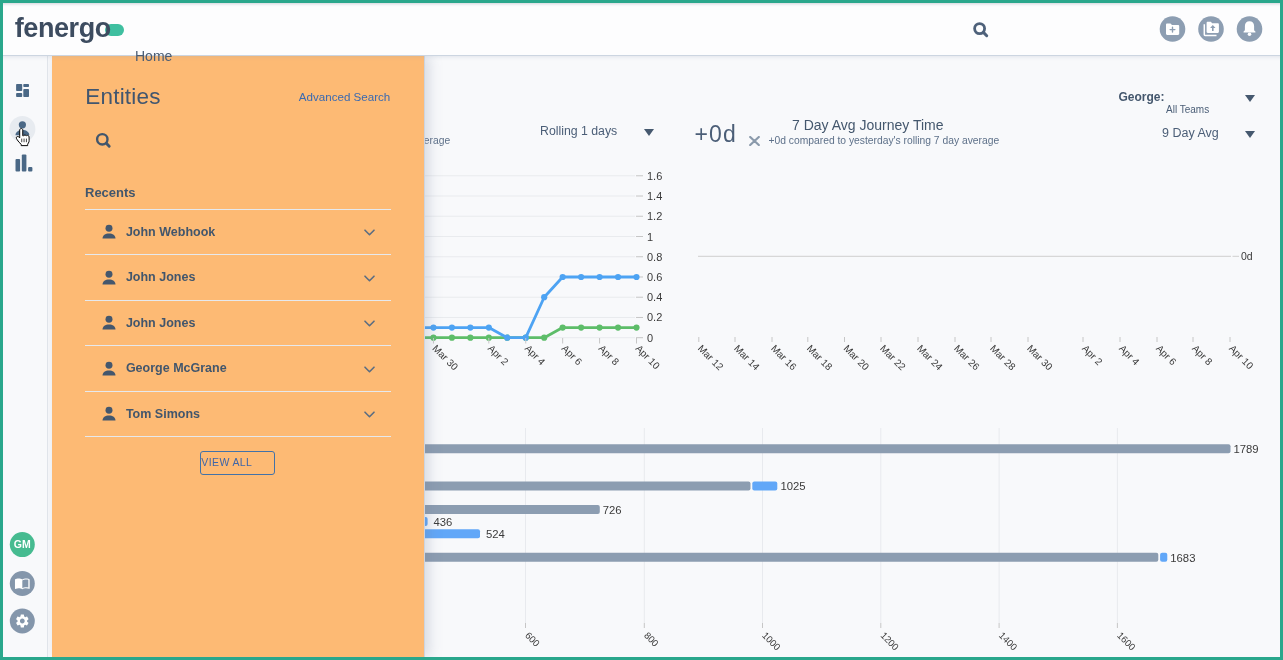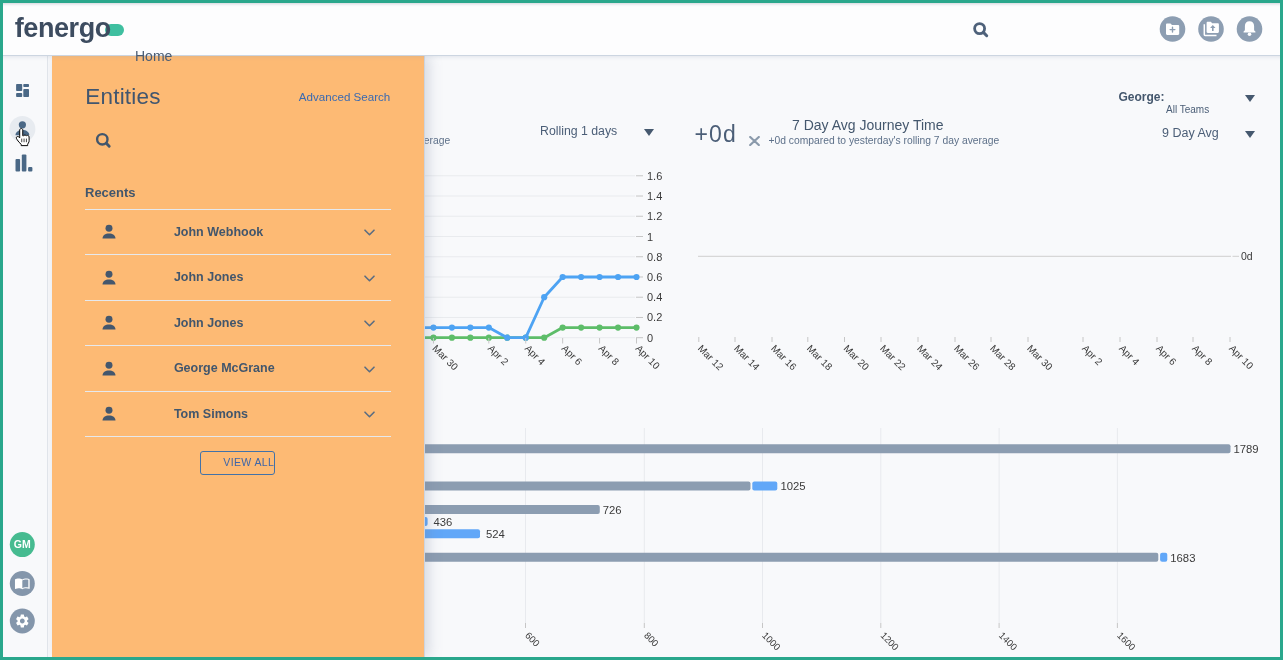--- a/index.html
+++ b/index.html
@@ -13,22 +13,22 @@
   .frame { position:absolute; background:#2aa78c; z-index:12; }
   
   #sidebar { position:absolute; left:3px; top:56px; width:45px; height:601px; background:#f8f9fb; border-right:1px solid #e0e4ea; z-index:6; }
   
   #panel { position:absolute; left:52px; top:56px; width:373px; height:601px; background:#fdba74; border-right:1px solid #ccd4e0; box-shadow:4px 0 12px rgba(110,125,150,0.25); z-index:5; }
   #panel h1 { position:absolute; left:33.3px; top:28px; font-size:22.5px; font-weight:400; color:#41566f; letter-spacing:0.2px; }
   #advsearch { position:absolute; right:33.7px; top:34px; font-size:11.6px; color:#3a6ab1; }
   #recents { position:absolute; left:33px; top:128.9px; font-size:13px; font-weight:bold; color:#42566c; }
   .phr { position:absolute; left:33px; width:306px; border-top:1px solid #e6e9ed; }
   .prow { position:absolute; left:0; width:373px; height:45px; }
-  .pname { position:absolute; left:73.9px; top:16.1px; font-size:12.5px; font-weight:bold; color:#42566c;margin-left:48px; }
-  #viewall { position:absolute; left:148.3px; top:395.2px; width:75px; height:23.5px; border:1.5px solid #4272a8; border-radius:3px; color:#3f66a8; font-size:10.5px; letter-spacing:0.4px; text-align:right; line-height:20.5px; }
+  .pname { position:absolute; left:73.9px; top:16.1px; font-size:12.5px; font-weight:bold; color:#42566c; }
+  #viewall { position:absolute; left:148.3px; top:395.2px; width:75px; height:23.5px; border:1.5px solid #4272a8; border-radius:3px; color:#3f66a8; font-size:10.5px; letter-spacing:0.4px; text-align:left; line-height:20.5px; }
   
   .navy { color:#4b5e77; }
   .caret { width:0; height:0; border-left:5.6px solid transparent; border-right:5.6px solid transparent; border-top:7px solid #46596f; position:absolute; }
   svg text { font-family:"Liberation Sans", sans-serif; }
 </style>
 </head>
 <body>
 <div id="stage">
 
   <svg id="charts" class="abs" style="left:0;top:0;z-index:1" width="1283" height="660" viewBox="0 0 1283 660">

